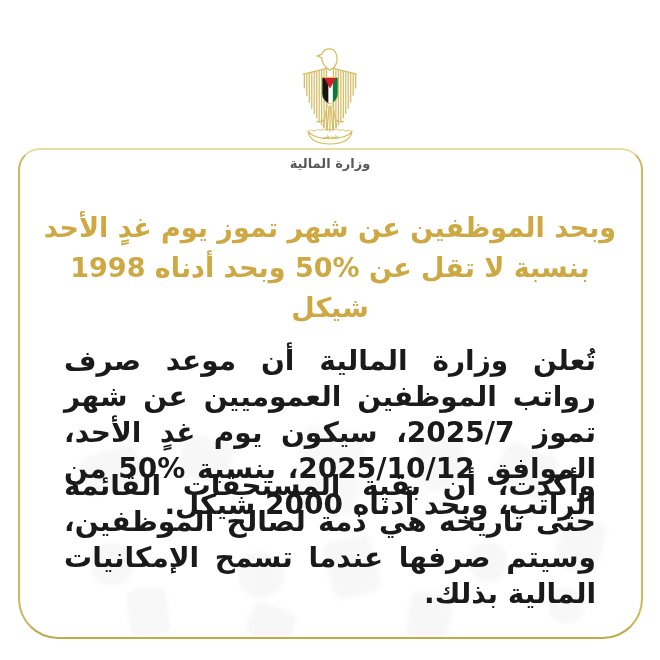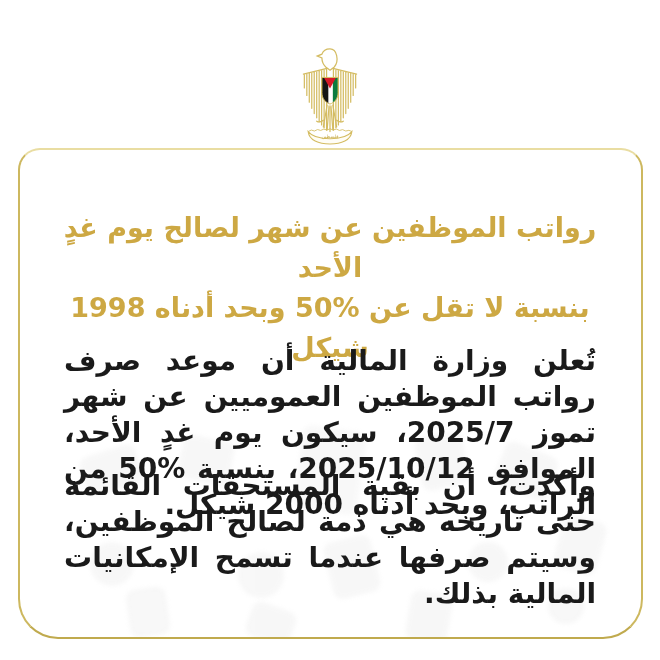--- a/index.html
+++ b/index.html
@@ -106,22 +106,23 @@
       <rect x="43" y="33" width="6" height="28" fill="#0a7b3e"></rect>
       <path d="M33.5 33 L46.5 33 L40 44.5 Z" fill="#d71a28"></path>
     </g>
     <path d="M31.5 33 H48.5 V49 C48.5 55.5 44.5 59.5 40 61 C35.5 59.5 31.5 55.5 31.5 49 Z" fill="none" stroke="#d4bc62" stroke-width="1"></path>
 
     <path d="M17 90 C18 99 28 103 40 103 C52 103 62 99 63 90 C59 95 50 97.5 40 97.5 C30 97.5 21 95 17 90 Z" fill="#fffdf5" stroke="#d4bc62" stroke-width="1.1"></path>
     <path d="M17 90 q3.3 -3 6.6 -0.6 q3.3 -2.8 6.6 -0.6 q3.3 -2.6 6.6 -0.5 q3.3 -2.4 6.6 0 q3.3 -2.2 6.6 0.5 q3.3 -2 6.6 0.6 q3.3 -1.8 6.6 0.6" fill="none" stroke="#d4bc62" stroke-width="0.9"></path>
     <text x="40" y="96.5" font-size="5" fill="#c9ae4f" text-anchor="middle">فلسطين</text>
   </svg>
 
+  <div class="ministry">وزارة المالية</div>
 
   <div class="headline">
-    <span class="hl">رواتب الموظفين عن شهر لصالح يوم غدٍ الأحد</span>
+    <span class="hl">وبحد الموظفين عن شهر تموز يوم غدٍ الأحد</span>
     <span class="hl">بنسبة لا تقل عن %50 وبحد أدناه 1998 شيكل</span>
   </div>
 
   <p class="para p1">تُعلن وزارة المالية أن موعد صرف رواتب الموظفين العموميين عن شهر تموز 2025/7، سيكون يوم غدٍ الأحد، الموافق 2025/10/12، بنسبة %50 من الراتب، وبحد أدناه 2000 شيكل.</p>
   <p class="para p2">وأكدت، أن بقية المستحقات القائمة حتى تاريخه هي ذمة لصالح الموظفين، وسيتم صرفها عندما تسمح الإمكانيات المالية بذلك.</p>
 
 </div>
 
 </body></html>

